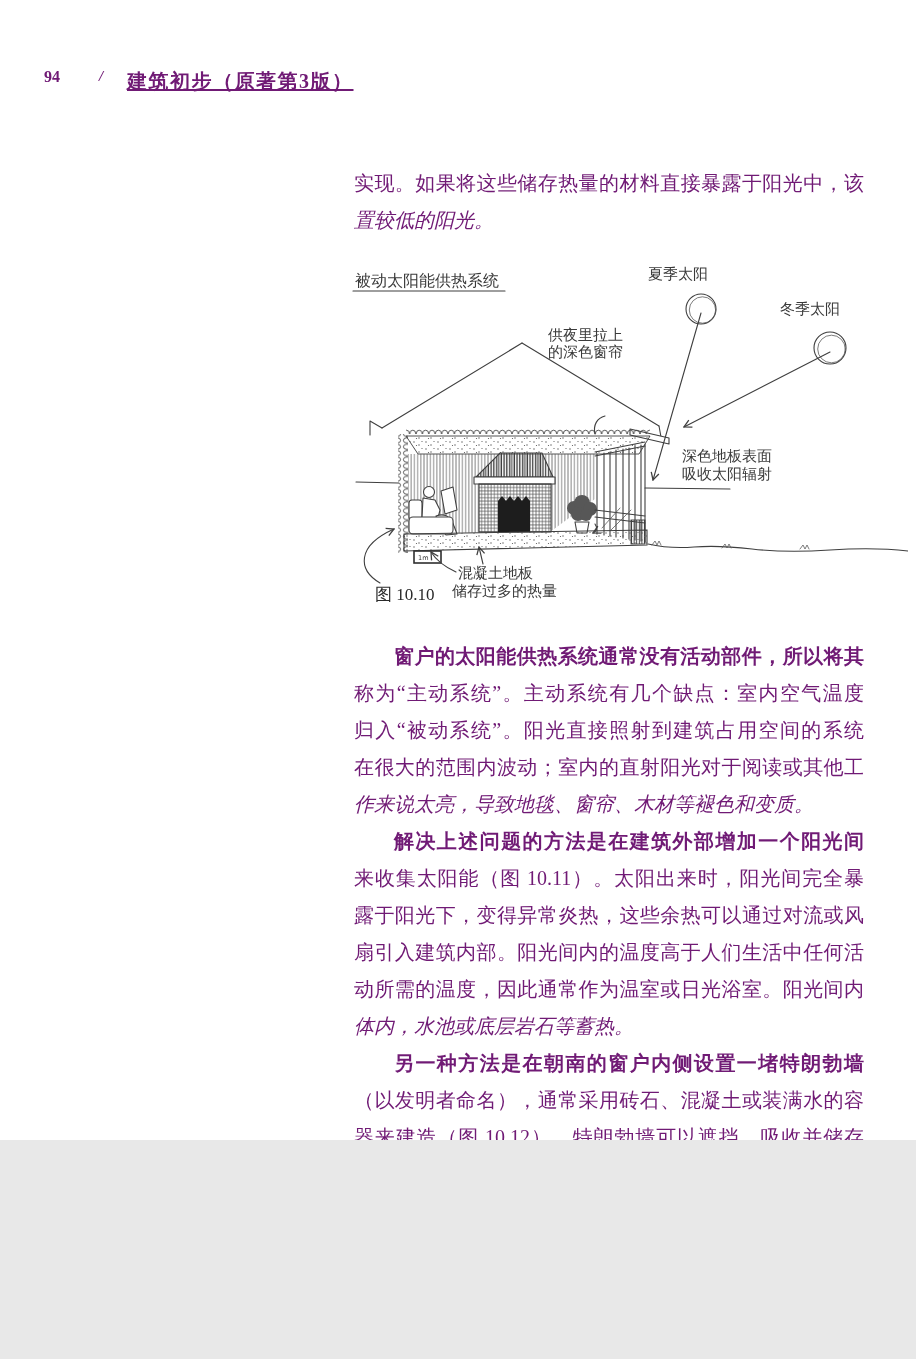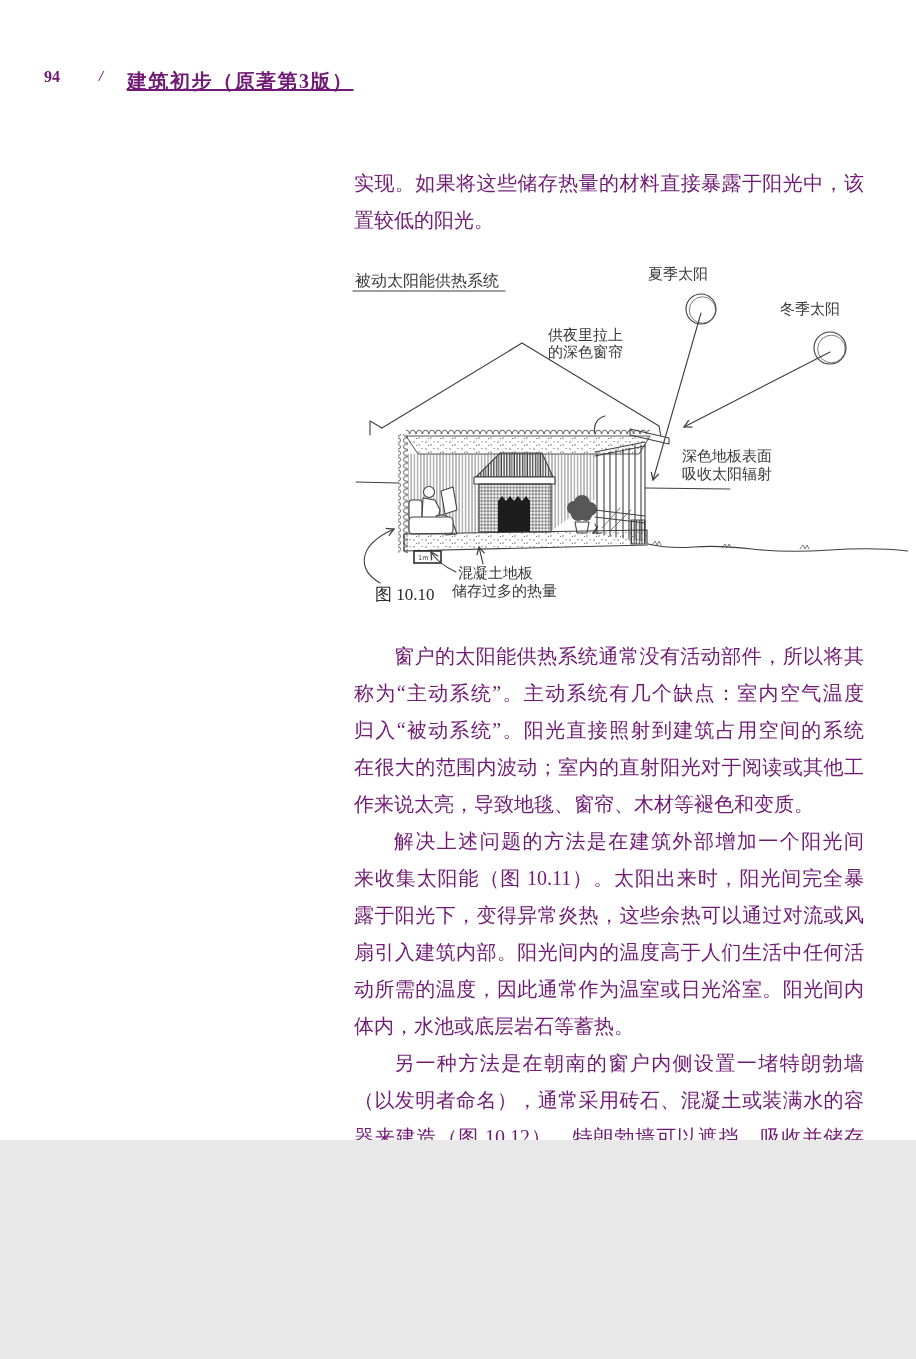--- a/index.html
+++ b/index.html
@@ -7,22 +7,22 @@
         font-family:"Liberation Serif","DejaVu Serif",serif;color:#701a75;margin:0 auto;}
   
   .hdr{position:absolute;top:68px;left:0;width:100%;height:22px;}
   .hdr .pg{position:absolute;left:44px;top:0;font-weight:bold;font-size:16px;}
   .hdr .sep{position:absolute;left:99px;top:0;font-style:italic;font-weight:bold;font-size:15px;}
   .hdr .bt{position:absolute;left:127px;top:0;font-weight:bold;font-size:20px;letter-spacing:1.5px;text-decoration:underline;}
   
   .flow{position:absolute;left:322px;top:165px;width:510px;margin-left:32px;}
   .tline{height:37px;line-height:37px;font-size:20px;text-align:justify;text-align-last:justify;
          white-space:nowrap;overflow:visible;}
-  .tline.lastline{text-align-last:left;}
-  .tline.indent{text-indent:2em;}
+  .tline.lastline{text-align-last:left;font-style:italic;}
+  .tline.indent{text-indent:2em;font-weight:bold;}
   
   .figwrap{position:relative;width:556px;height:348px;margin:19px 0 32px -2px;}
   svg{display:block;}
   .sk{stroke:#3f3f3f;fill:none;stroke-width:1.1;stroke-linecap:round;stroke-linejoin:round;}
   .skthin{stroke:#5a5a5a;fill:none;stroke-width:0.8;stroke-linecap:round;}
   .skwhite{fill:#ffffff;stroke:#3f3f3f;stroke-width:1.1;stroke-linejoin:round;}
   .handtxt{font-family:"DejaVu Sans","Liberation Sans",sans-serif;font-size:15px;fill:#3a3a3a;}
   .captxt{font-family:"Liberation Serif","DejaVu Serif",serif;font-size:17px;fill:#2a2a2a;}
 </style>
 </head>

